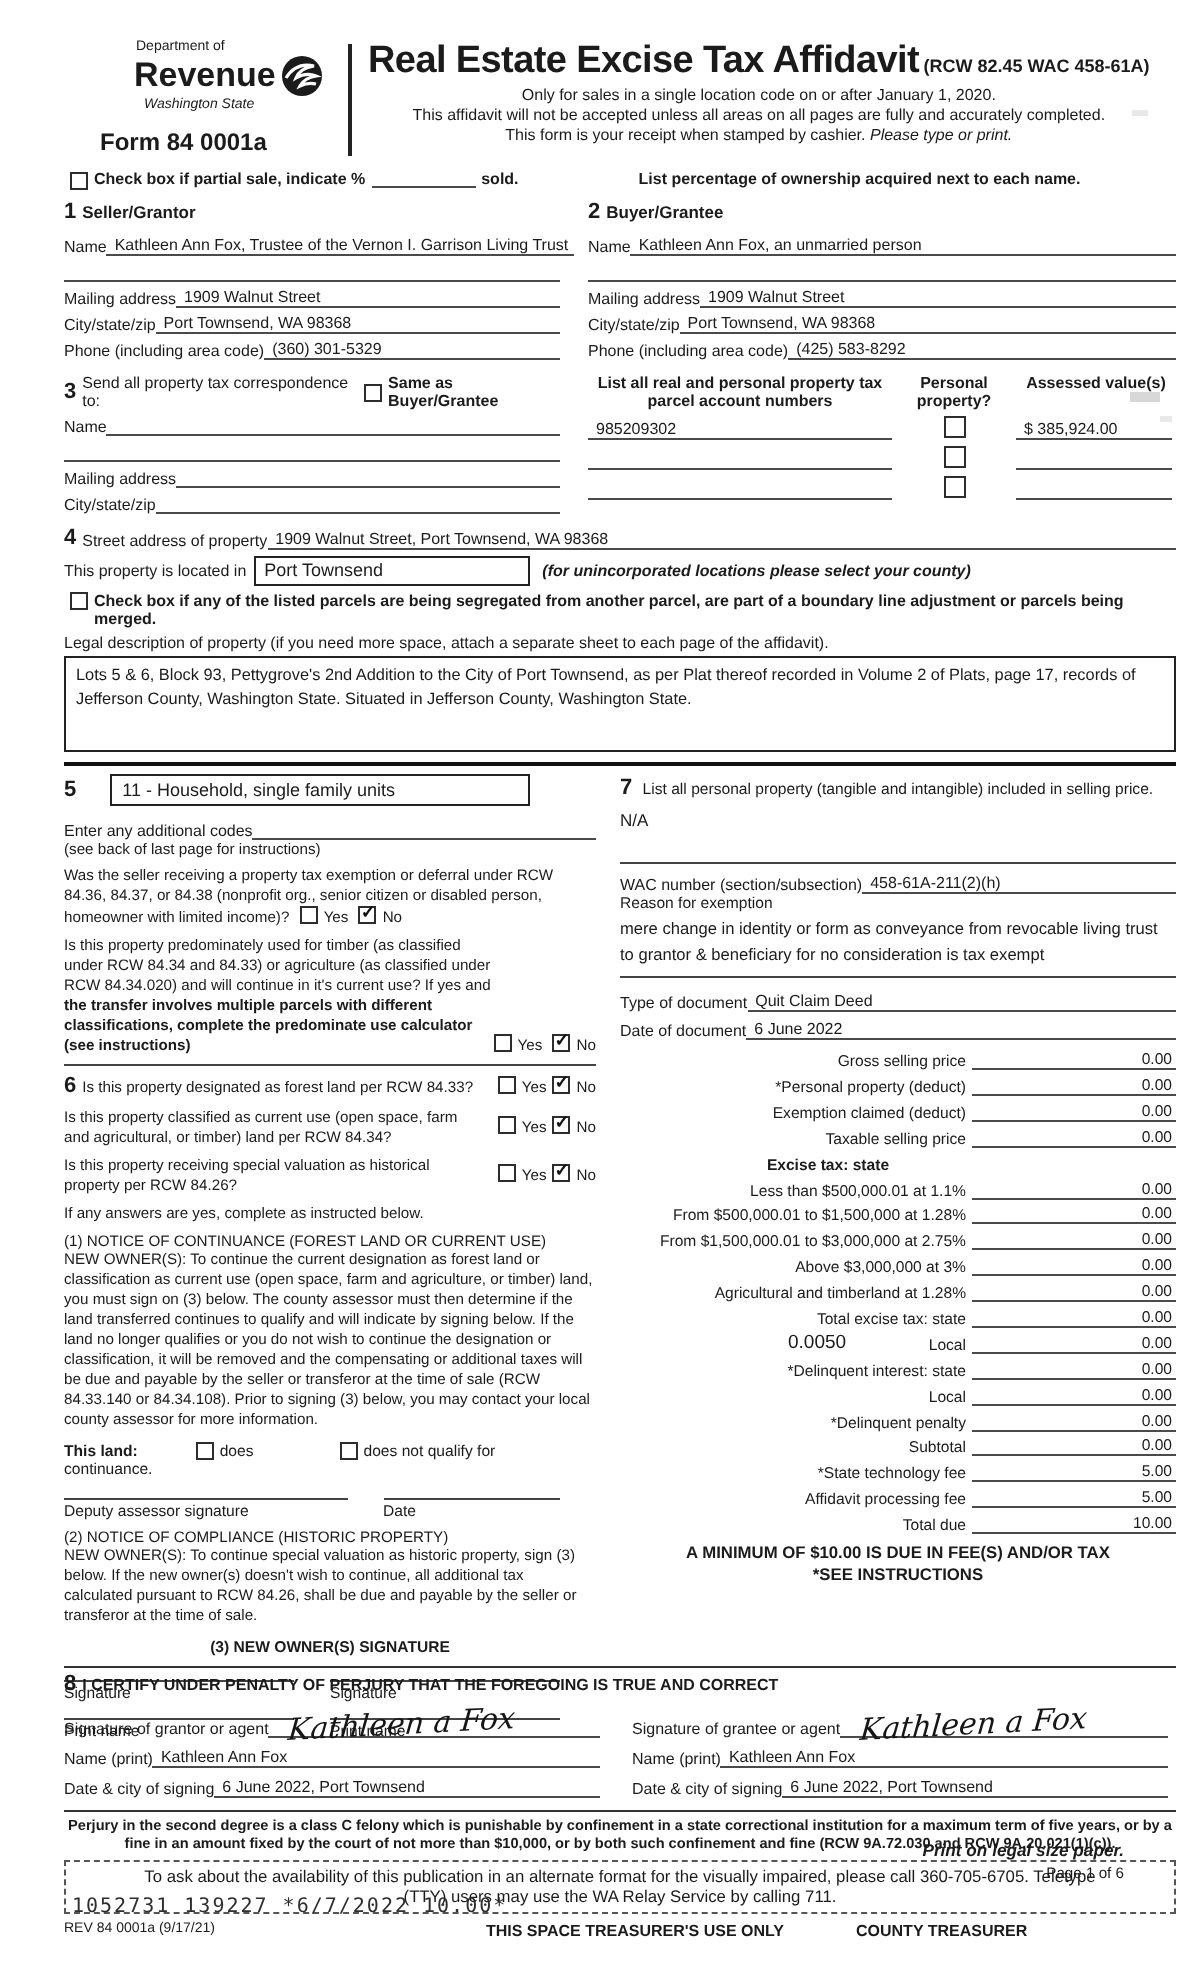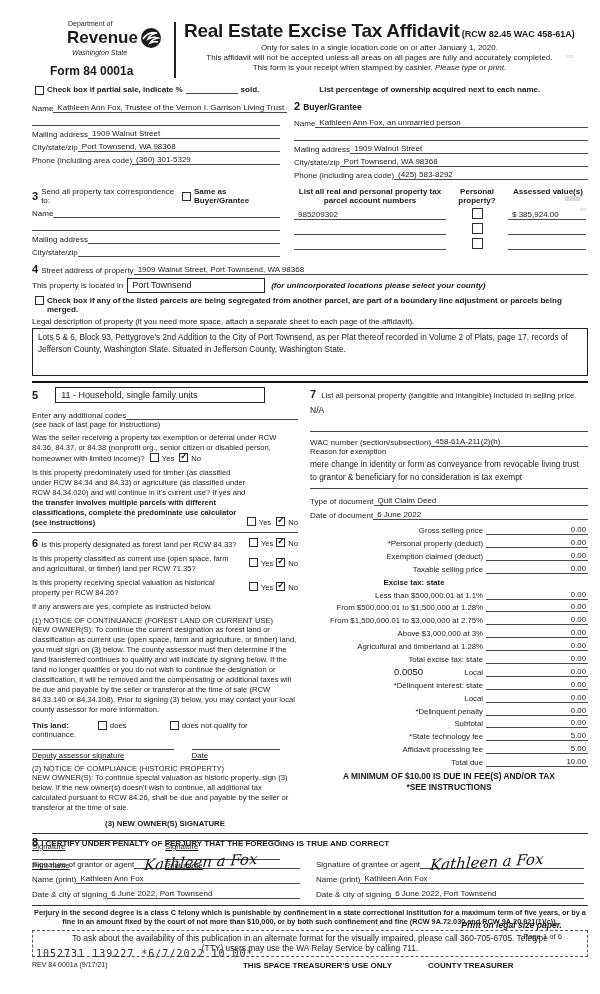--- a/index.html
+++ b/index.html
@@ -68,21 +68,21 @@
   .code-box{border:1.2px solid #222;width:198px;padding:2px 5px;font-size:9px;margin-left:14px;}
   .small-note{font-size:7.6px;}
   .qpara{font-size:7.6px;line-height:1.32;margin-top:4px;}
   .qflex{display:flex;align-items:center;font-size:7.6px;line-height:1.32;}
   .qtext{flex:1;padding-right:4px;}
   .thin-hr{border-top:1px solid #444;}
   .notice-title{font-weight:normal;font-size:7.6px;margin-top:4px;}
   .notice-body{font-size:7.6px;line-height:1.33;}
   .land-row{display:flex;margin-top:5px;font-size:7.8px;}
   .sig2{display:flex;margin-top:12px;}
-  .sigcell{flex:1;margin-right:18px;text-decoration:underline;}
+  .sigcell{flex:1;margin-right:18px;}
   .sigcell .tline{border-top:1px solid #444;}
   .sigcell .under{font-size:7.8px;margin-top:1px;}
   .center-b{text-align:center;font-weight:bold;font-size:7.8px;margin-top:6px;}
   
   .q7head{font-size:7.8px;line-height:1.3;}
   .na{margin-top:4px;font-size:8.5px;}
   .amt-row{display:flex;align-items:flex-end;height:12.9px;position:relative;font-size:7.8px;}
   .amt-label{margin-left:auto;white-space:nowrap;}
   .amt-fill{width:58px;border-bottom:1px solid #4a4a4a;margin-left:3px;}
   .amt-val{width:42px;border-bottom:1px solid #4a4a4a;text-align:right;padding-right:2px;white-space:nowrap;}
@@ -155,20 +155,21 @@
   <div class="partial-row">
     <span class="cb"></span>
     <span>Check box if partial sale, indicate %</span>
     <span class="w55"></span>
     <span>sold.</span>
     <span class="own-note">List percentage of ownership acquired next to each name.</span>
   </div>
 
   <div class="cols12">
     <div class="c1">
+      <div class="sec-head"><span class="sec-num">1</span><span class="sec-title">Seller/Grantor</span></div>
       <div class="frow">
           <span class="lbl">Name</span>
           <span class="fv" style="flex:1">Kathleen Ann Fox, Trustee of the Vernon I. Garrison Living Trust</span>
         </div>
       <div class="frow">
           <span class="blankline" style="flex:1"></span>
         </div>
       <div class="frow">
           <span class="lbl">Mailing address</span>
           <span class="fv" style="flex:1">1909 Walnut Street</span>
@@ -304,21 +305,21 @@
       </div>
 
       <div class="thin-hr" style="margin-top:4px;"></div>
 
       <div style="margin-top:3px;">
         <div class="qflex">
           <span class="qtext"><span class="sec-num">6</span><span>Is this property designated as forest land per RCW 84.33?</span></span>
           <span class="yn"><span class="cb"></span><span>Yes</span><span class="cb checked"></span><span>No</span></span>
         </div>
         <div class="qflex" style="margin-top:3px;">
-          <span class="qtext">Is this property classified as current use (open space, farm and agricultural, or timber) land per RCW 71.35?</span>
+          <span class="qtext">Is this property classified as current use (open space, farm and agricultural, or timber) land per RCW 84.34?</span>
           <span class="yn"><span class="cb"></span><span>Yes</span><span class="cb checked"></span><span>No</span></span>
         </div>
         <div class="qflex" style="margin-top:4px;">
           <span class="qtext">Is this property receiving special valuation as historical property per RCW 84.26?</span>
           <span class="yn"><span class="cb"></span><span>Yes</span><span class="cb checked"></span><span>No</span></span>
         </div>
         <div class="qpara">If any answers are yes, complete as instructed below.</div>
         <div class="notice-title">(1) NOTICE OF CONTINUANCE (FOREST LAND OR CURRENT USE)</div>
         <div class="notice-body">NEW OWNER(S): To continue the current designation as forest land or classification as current use (open space, farm and agriculture, or timber) land, you must sign on (3) below. The county assessor must then determine if the land transferred continues to qualify and will indicate by signing below. If the land no longer qualifies or you do not wish to continue the designation or classification, it will be removed and the compensating or additional taxes will be due and payable by the seller or transferor at the time of sale (RCW 84.33.140 or 84.34.108). Prior to signing (3) below, you may contact your local county assessor for more information.</div>
         <div class="land-row">

